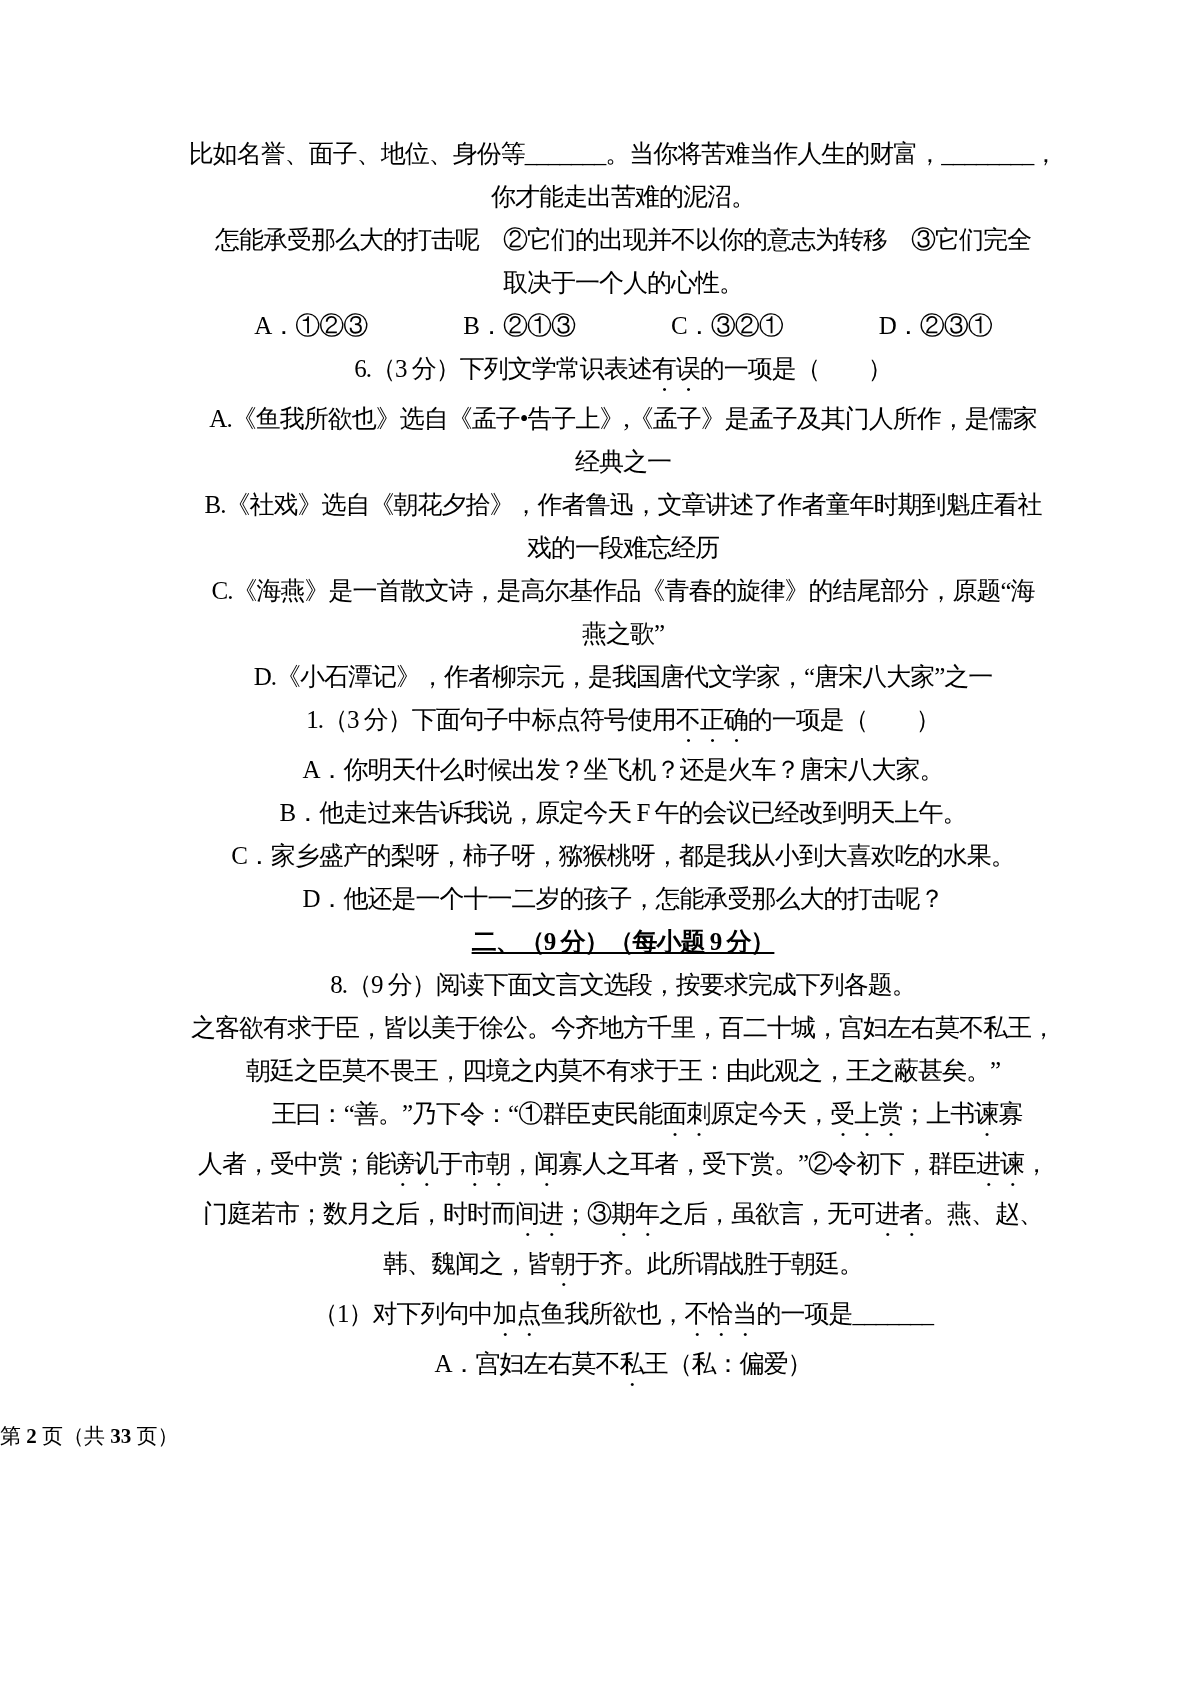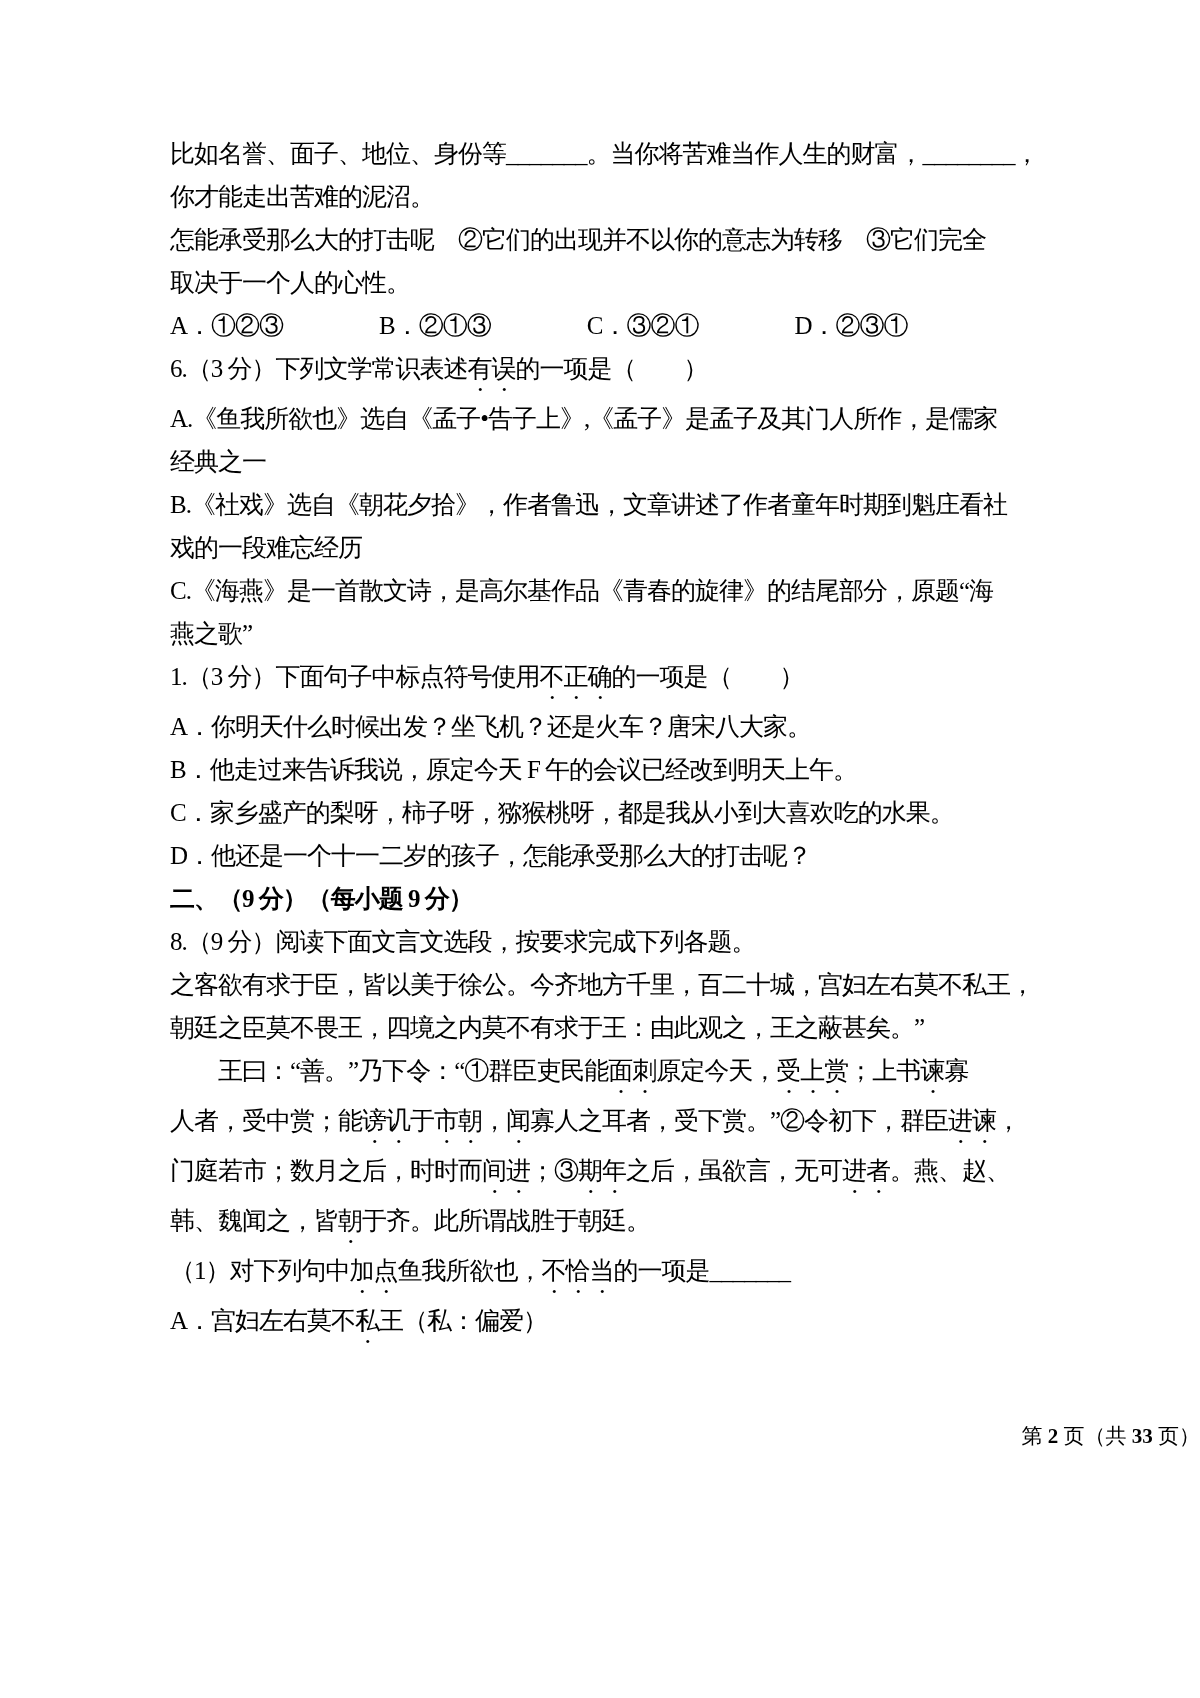--- a/index.html
+++ b/index.html
@@ -19,36 +19,37 @@
     position: absolute;
     top: 132px;
     left: 170px;
     width: 890px;
   }
   .line {
     font-size: 25px;
     line-height: 43px;
     letter-spacing: -1px;
     white-space: pre;
-    text-align: left;
+    text-align: center;
+    margin-left: 16px;
   }
-  .line.bold { font-weight: bold; }
+  .line.bold { font-weight: bold; text-decoration: underline; }
   .b { font-weight: bold; }
   .em {
     -webkit-text-emphasis: dot;
     -webkit-text-emphasis-position: under right;
     text-emphasis: dot;
     text-emphasis-position: under right;
   }
   .footer {
     position: absolute;
     top: 1422px;
     left: 0;
     width: 1200px;
-    text-align: right;
+    text-align: left;
     font-size: 21px;
     letter-spacing: 0;
   }
 </style>
 </head>
 <body>
 
 <div>
   <div class="content" id="document-body">
       <div class="line"><span>比如名誉、面子、地位、身份等_______。当你将苦难当作人生的财富，________，</span></div>
@@ -56,20 +57,21 @@
       <div class="line"><span>怎能承受那么大的打击呢　②它们的出现并不以你的意志为转移　③它们完全</span></div>
       <div class="line"><span>取决于一个人的心性。</span></div>
       <div class="line"><span>A．①②③　　　　B．②①③　　　　C．③②①　　　　D．②③①</span></div>
       <div class="line"><span>6.（3 分）下列文学常识表述</span><span class="em">有误</span><span>的一项是（　　）</span></div>
       <div class="line"><span>A.《鱼我所欲也》选自《孟子•告子上》,《孟子》是孟子及其门人所作，是儒家</span></div>
       <div class="line"><span>经典之一</span></div>
       <div class="line"><span>B.《社戏》选自《朝花夕拾》，作者鲁迅，文章讲述了作者童年时期到魁庄看社</span></div>
       <div class="line"><span>戏的一段难忘经历</span></div>
       <div class="line"><span>C.《海燕》是一首散文诗，是高尔基作品《青春的旋律》的结尾部分，原题“海</span></div>
       <div class="line"><span>燕之歌”</span></div>
+      <div class="line"><span>D.《小石潭记》，作者柳宗元，是我国唐代文学家，“唐宋八大家”之一</span></div>
       <div class="line"><span>1.（3 分）下面句子中标点符号使用</span><span class="em">不正确</span><span>的一项是（　　）</span></div>
       <div class="line"><span>A．你明天什么时候出发？坐飞机？还是火车？唐宋八大家。</span></div>
       <div class="line"><span>B．他走过来告诉我说，原定今天 F 午的会议已经改到明天上午。</span></div>
       <div class="line"><span>C．家乡盛产的梨呀，柿子呀，猕猴桃呀，都是我从小到大喜欢吃的水果。</span></div>
       <div class="line"><span>D．他还是一个十一二岁的孩子，怎能承受那么大的打击呢？</span></div>
       <div class="line bold"><span>二、（9 分）（每小题 9 分）</span></div>
       <div class="line"><span>8.（9 分）阅读下面文言文选段，按要求完成下列各题。</span></div>
       <div class="line"><span>之客欲有求于臣，皆以美于徐公。今齐地方千里，百二十城，宫妇左右莫不私王，</span></div>
       <div class="line"><span>朝廷之臣莫不畏王，四境之内莫不有求于王：由此观之，王之蔽甚矣。”</span></div>
       <div class="line"><span>　　王曰：“善。”乃下令：“①群臣吏民能</span><span class="em">面刺</span><span>原定今天，</span><span class="em">受上赏</span><span>；上书</span><span class="em">谏</span><span>寡</span></div>

